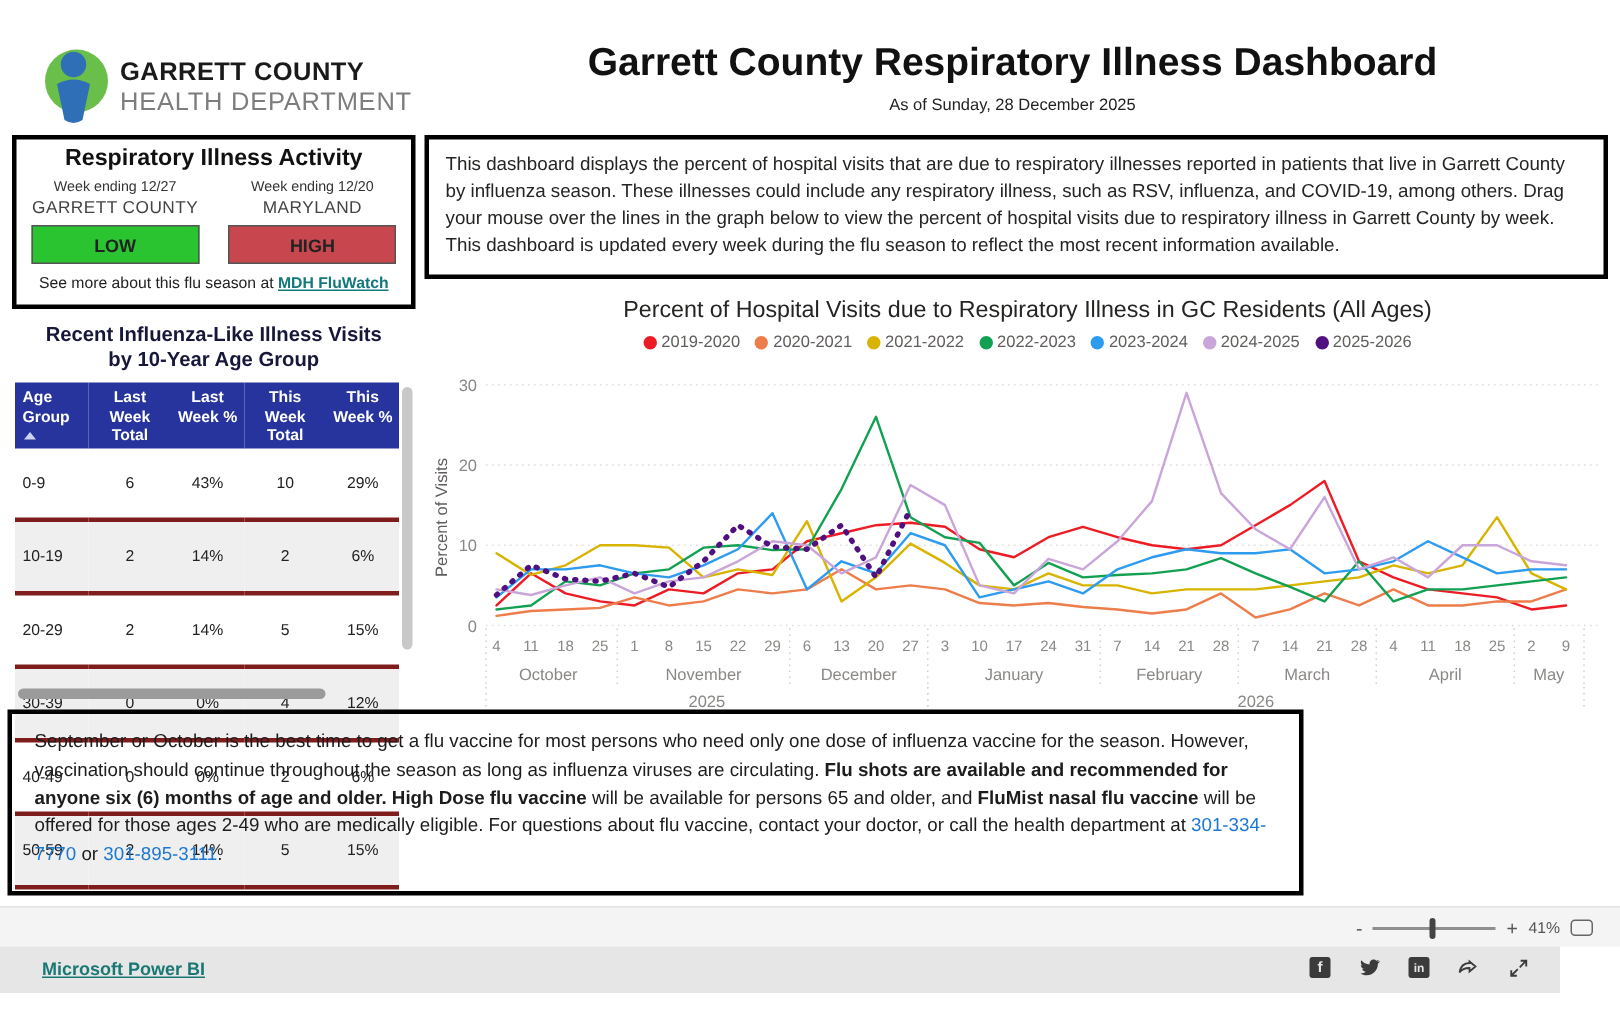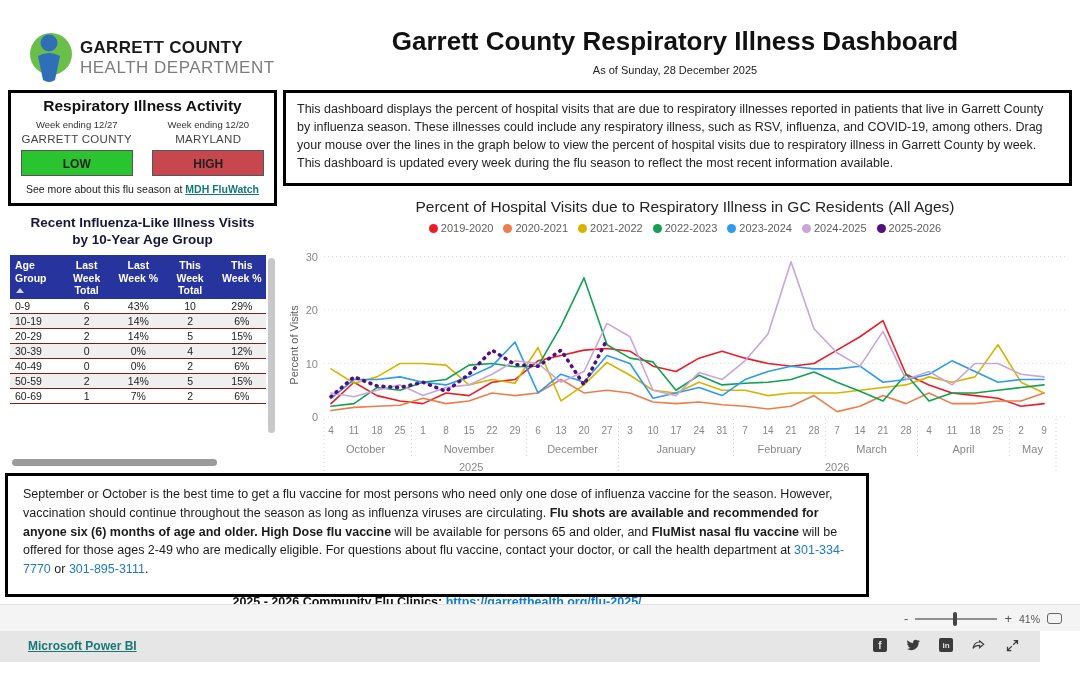--- a/index.html
+++ b/index.html
@@ -32,21 +32,21 @@
   .act-note a { color:#12787b; font-weight:bold; text-decoration:underline; cursor:pointer;}
 
   
   #tbl-title { position:absolute; left:0px; top:215px; width:285px; text-align:center;
                font-size:13.5px; font-weight:bold; color:#17173a; line-height:1.25;}
   #ili-table { position:absolute; left:10px; top:255px; width:256px; border-collapse:collapse;
                font-size:10.5px; color:#222; }
   #ili-table th { background:#27349d; color:#fff; font-weight:bold; vertical-align:top;
                   padding:4px 2px 2px; font-size:10.5px; line-height:1.2; }
   #ili-table th.first { text-align:left; padding-left:5px;}
-  #ili-table td { padding:1px 2px; border-bottom:1px solid #7f1d1d; text-align:center; height:14px;}
+  #ili-table td { padding:17px 2px; border-bottom:3px solid #7f1d1d; text-align:center; height:14px;}
   #ili-table td.first { text-align:left; padding-left:5px; }
   #ili-table tr:nth-child(even) td { background:#efefef; }
   .sort-tri { display:block; width:0; height:0; border-left:4px solid transparent;
               border-right:4px solid transparent; border-bottom:5px solid #cfd4ee; margin:4px 0 0 1px;}
   #tbl-vscroll { position:absolute; left:268px; top:258px; width:7px; height:175px;
                  background:#c8c8c8; border-radius:4px; }
   #tbl-hscroll { position:absolute; left:12px; top:459px; width:205px; height:7px;
                  background:#9b9b9b; border-radius:4px; }
 
   
@@ -296,23 +296,20 @@
       <polyline points="41,160.58 64,157.37 87,156.3 110,155.23 133,148.275 156,153.625 179,150.95 202,142.925 225,145.6 248,142.925 271,129.55 294,142.925 317,140.25 340,142.925 363,152.02 386,153.625 409,152.02 432,154.695 455,156.3 478,158.975 501,156.3 524,145.6 547,161.65 570,156.3 593,145.6 616,153.625 639,142.925 662,153.625 685,153.625 708,150.95 731,150.95 754,142.925" fill="none" stroke="#ed7d4a" stroke-width="1.6" stroke-linecap="round" stroke-linejoin="round" stroke-dasharray="none"></polyline>
       <polyline points="41,118.85 64,133.29500000000002 87,126.875 110,113.5 133,113.5 156,115.105 179,134.9 202,129.55 225,133.29500000000002 248,97.45 271,150.95 294,134.9 317,112.43 340,125.27000000000001 363,140.25 386,142.925 409,132.225 432,140.25 455,140.25 478,145.6 501,142.925 524,142.925 547,142.925 570,140.25 593,137.575 616,134.9 639,126.875 662,132.225 685,126.875 708,94.775 731,132.225 754,142.925" fill="none" stroke="#d8b400" stroke-width="1.6" stroke-linecap="round" stroke-linejoin="round" stroke-dasharray="none"></polyline>
       <polyline points="41,156.3 64,153.625 87,137.575 110,140.25 133,132.225 156,129.55 179,115.105 202,113.5 225,116.71000000000001 248,116.17500000000001 271,76.05000000000001 294,27.900000000000006 317,94.775 340,108.15 363,111.89500000000001 386,140.25 409,125.27000000000001 432,134.9 455,133.29500000000002 478,132.225 501,129.55 524,122.06 547,132.225 570,141.32 593,150.95 616,124.2 639,150.95 662,142.925 685,142.925 708,140.25 731,137.575 754,134.9" fill="none" stroke="#12a152" stroke-width="1.6" stroke-linecap="round" stroke-linejoin="round" stroke-dasharray="none"></polyline>
       <polyline points="41,148.275 64,129.55 87,129.55 110,126.875 133,132.225 156,134.9 179,126.875 202,116.17500000000001 225,92.10000000000001 248,142.925 271,124.2 294,132.225 317,105.475 340,113.5 363,148.275 386,142.925 409,137.575 432,145.6 455,129.55 478,121.525 501,116.17500000000001 524,118.85 547,118.85 570,116.17500000000001 593,132.225 616,129.55 639,124.2 662,110.825 685,121.525 708,132.225 731,129.55 754,129.55" fill="none" stroke="#2d9bf0" stroke-width="1.6" stroke-linecap="round" stroke-linejoin="round" stroke-dasharray="none"></polyline>
       <polyline points="41,142.925 64,146.67000000000002 87,140.25 110,134.9 133,145.6 156,137.575 179,134.9 202,124.2 225,110.825 248,113.5 271,132.225 294,121.525 317,73.375 340,86.75 363,140.25 386,145.6 409,122.595 432,129.55 455,110.825 478,84.075 501,11.850000000000023 524,78.72500000000001 547,102.80000000000001 570,116.17500000000001 593,81.4 616,129.55 639,121.525 662,134.9 685,113.5 708,113.5 731,124.2 754,126.875" fill="none" stroke="#c9a5d9" stroke-width="1.6" stroke-linecap="round" stroke-linejoin="round" stroke-dasharray="none"></polyline>
       <polyline points="41,146.67000000000002 64,126.875 87,135.97 110,137.575 133,132.225 156,141.32 179,124.2 202,100.125 225,114.57 248,116.17500000000001 271,100.125 294,134.9 317,89.42500000000001" fill="none" stroke="#51107f" stroke-width="3.6" stroke-linecap="round" stroke-linejoin="round" stroke-dasharray="0.8 6"></polyline>
     </svg>
 
   <div id="vax-box">
     <span id="vax-text"><span>September or October is the best time to get a flu vaccine for most persons who need only one dose of influenza vaccine for the season. However, vaccination should continue throughout the season as long as influenza viruses are circulating. </span><span class="b">Flu shots are available and recommended for anyone six (6) months of age and older. High Dose flu vaccine</span><span> will be available for persons 65 and older, and </span><span class="b">FluMist nasal flu vaccine</span><span> will be offered for those ages 2-49 who are medically eligible. For questions about flu vaccine, contact your doctor, or call the health department at </span><span class="lnk">301-334-7770</span><span> or </span><span class="lnk">301-895-3111</span><span>.</span></span>
-    <div id="clinics">
-      <span class="lbl">2025 - 2026 Community Flu Clinics: </span><a>https://garretthealth.org/flu-2025/</a>
-    </div>
   </div>
 
   <div id="zoombar">
     <div id="zoomctl">
       <span>-</span>
       <div id="zoomline">
           <div id="zoomhandle"></div>
         </div>
       <span>+</span>
       <span id="zoompct">41%</span>

